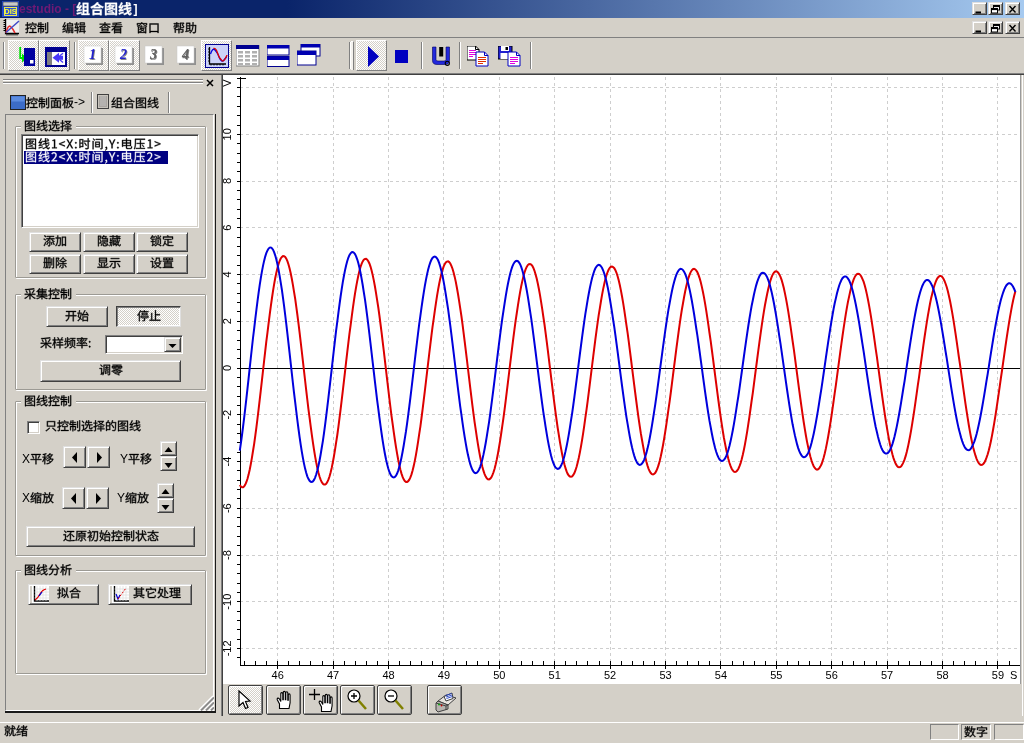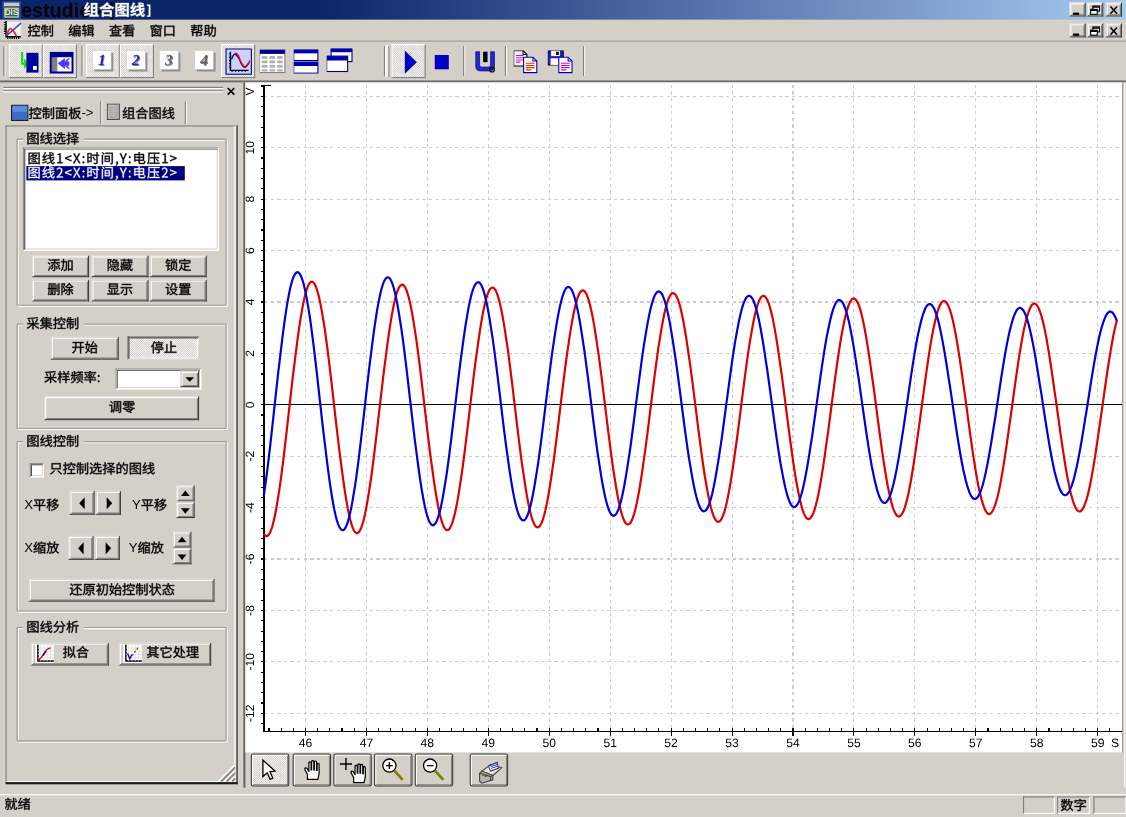--- a/index.html
+++ b/index.html
@@ -14,21 +14,21 @@
 .vsep{width:2px;border-left:1px solid #808080;border-right:1px solid #fff}
 .hetch{border-top:1px solid #808080;border-bottom:1px solid #fff}
 </style></head><body>
 <div style="position:absolute;left:0;top:0;width:1024px;height:18px;background:linear-gradient(90deg,#0a246a 0%,#0a246a 28%,#a6caf0 100%)"></div>
 <svg class="abs" style="left:2px;top:1px" width="17" height="16">
     <rect x="0" y="0" width="17" height="16" fill="#2248cc"></rect>
     <rect x="1" y="1" width="15" height="4" fill="#c8c8c8" stroke="#404040" stroke-width="0.6"></rect>
     <rect x="2.5" y="6.5" width="12" height="8" fill="#2f55d4" stroke="#e8e850" stroke-width="1"></rect>
     <text x="8.5" y="13" font-size="7.5" font-weight="bold" fill="#ffff30" text-anchor="middle" font-family="Liberation Sans">DIS</text>
   </svg>
-<div style="position:absolute;left:19px;top:2.5px;height:14px;color:#000000;font-size:18px;font-weight:bold;line-height:13px">estudio - [</div>
+<div style="position:absolute;left:19px;top:2.5px;height:14px;color:#701a75;font-size:12px;font-weight:bold;line-height:13px">estudio - [</div>
 <div style="position:absolute;left:76px;top:1.5px;width:56px;height:16px">
     <svg width="56" height="16" viewBox="0 0 56 16" style="display:block" fill="#fff" stroke="#fff" stroke-width="0.35">
       <path transform="translate(0.00,12.04) scale(0.014000,-0.014000)" vector-effect="non-scaling-stroke" d="M45 78 66 -36C163 -10 286 22 404 55L391 154C264 125 132 94 45 78ZM475 800V37H387V-71H967V37H887V800ZM589 37V188H768V37ZM589 441H768V293H589ZM589 548V692H768V548ZM70 413C86 421 111 428 208 439C172 388 140 350 124 333C91 297 68 275 43 269C55 241 72 191 77 169C104 184 146 196 407 246C405 269 406 313 410 343L232 313C302 394 371 489 427 583L335 642C317 607 297 572 276 539L177 531C235 612 291 710 331 803L224 854C186 736 116 610 94 579C71 546 54 525 33 520C46 490 64 435 70 413Z"></path>
       <path transform="translate(14.00,12.04) scale(0.014000,-0.014000)" vector-effect="non-scaling-stroke" d="M509 854C403 698 213 575 28 503C62 472 97 427 116 393C161 414 207 438 251 465V416H752V483C800 454 849 430 898 407C914 445 949 490 980 518C844 567 711 635 582 754L616 800ZM344 527C403 570 459 617 509 669C568 612 626 566 683 527ZM185 330V-88H308V-44H705V-84H834V330ZM308 67V225H705V67Z"></path>
       <path transform="translate(28.00,12.04) scale(0.014000,-0.014000)" vector-effect="non-scaling-stroke" d="M72 811V-90H187V-54H809V-90H930V811ZM266 139C400 124 565 86 665 51H187V349C204 325 222 291 230 268C285 281 340 298 395 319L358 267C442 250 548 214 607 186L656 260C599 285 505 314 425 331C452 343 480 355 506 369C583 330 669 300 756 281C767 303 789 334 809 356V51H678L729 132C626 166 457 203 320 217ZM404 704C356 631 272 559 191 514C214 497 252 462 270 442C290 455 310 470 331 487C353 467 377 448 402 430C334 403 259 381 187 367V704ZM415 704H809V372C740 385 670 404 607 428C675 475 733 530 774 592L707 632L690 627H470C482 642 494 658 504 673ZM502 476C466 495 434 516 407 539H600C572 516 538 495 502 476Z"></path>
       <path transform="translate(42.00,12.04) scale(0.014000,-0.014000)" vector-effect="non-scaling-stroke" d="M48 71 72 -43C170 -10 292 33 407 74L388 173C263 133 132 93 48 71ZM707 778C748 750 803 709 831 683L903 753C874 778 817 817 777 840ZM74 413C90 421 114 427 202 438C169 391 140 355 124 339C93 302 70 280 44 274C57 245 75 191 81 169C107 184 148 196 392 243C390 267 392 313 395 343L237 317C306 398 372 492 426 586L329 647C311 611 291 575 270 541L185 535C241 611 296 705 335 794L223 848C187 734 118 613 96 582C74 550 57 530 36 524C49 493 68 436 74 413ZM862 351C832 303 794 260 750 221C741 260 732 304 724 351L955 394L935 498L710 457L701 551L929 587L909 692L694 659C691 723 690 788 691 853H571C571 783 573 711 577 641L432 619L451 511L584 532L594 436L410 403L430 296L608 329C619 262 633 200 649 145C567 93 473 53 375 24C402 -4 432 -45 447 -76C533 -45 615 -7 689 40C728 -40 779 -89 843 -89C923 -89 955 -57 974 67C948 80 913 105 890 133C885 52 876 27 857 27C832 27 807 57 786 109C855 166 915 231 963 306Z"></path>
     </svg>
   </div>
 <div style="position:absolute;left:133.5px;top:2.5px;height:14px;color:#fff;font-size:12px;font-weight:bold;line-height:13px">]</div>
 <svg class="abs btn3" style="left:972px;top:2px;background:#d4d0c8" width="15" height="13">

